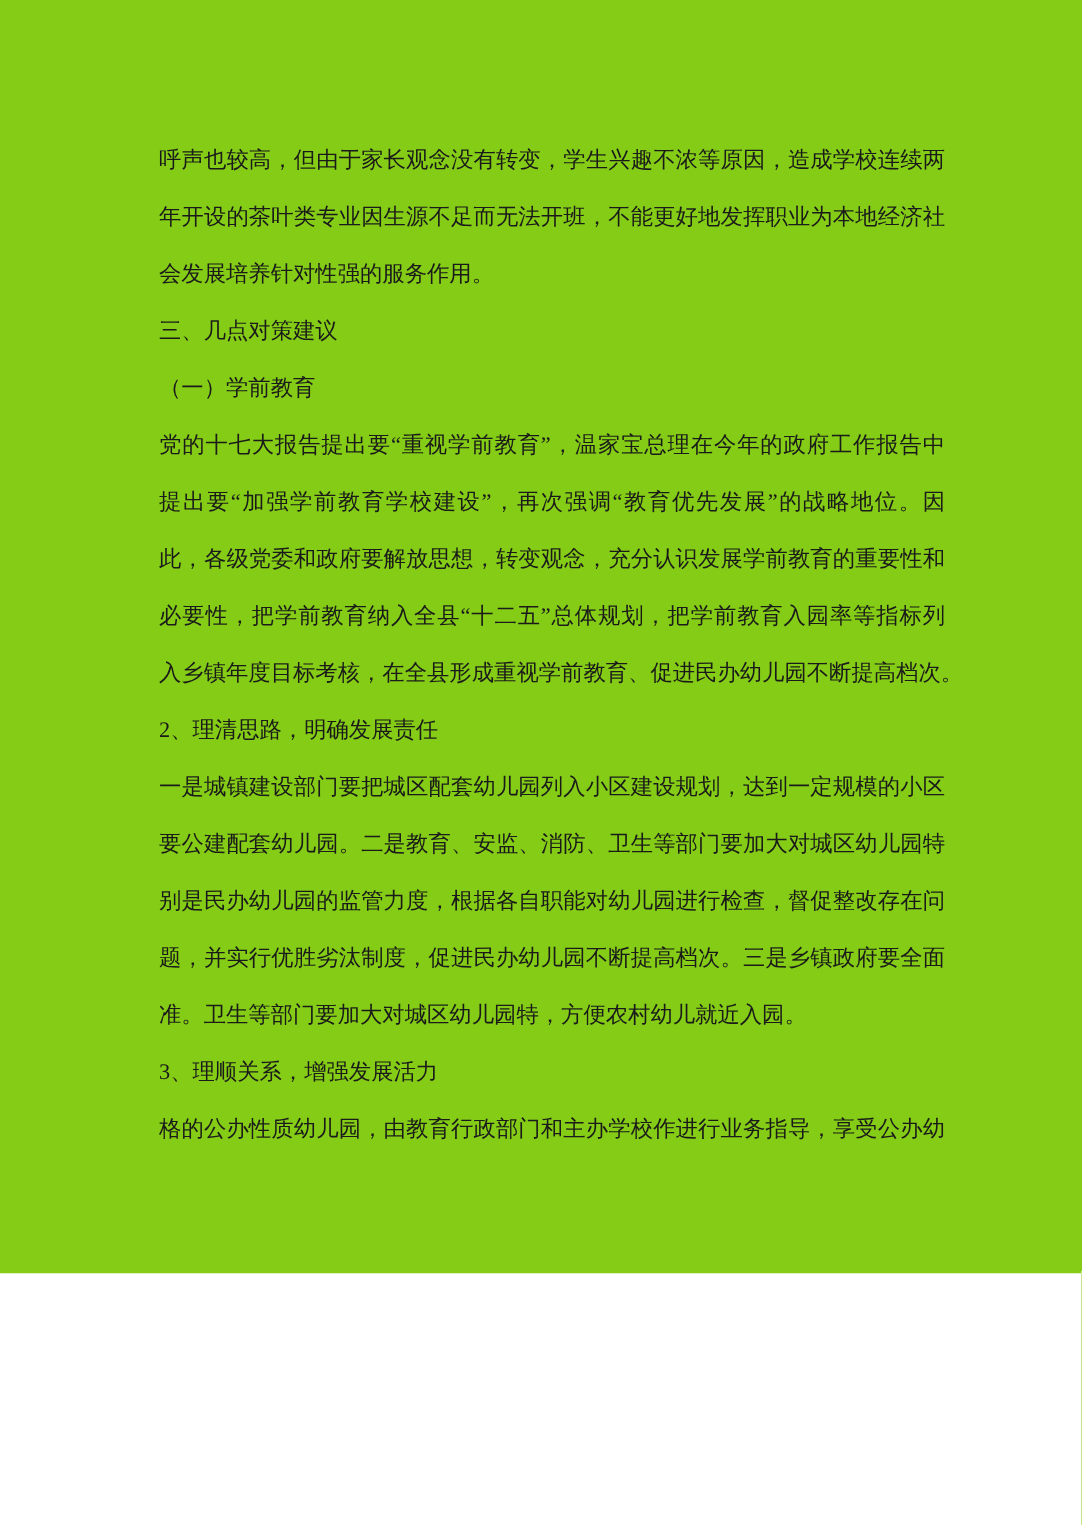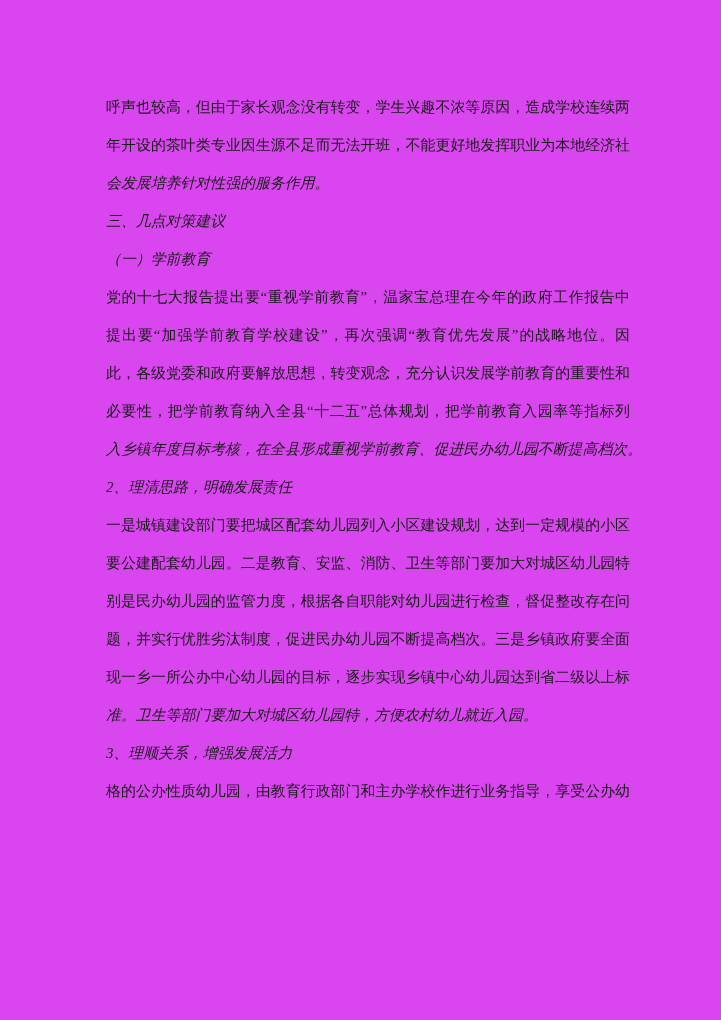--- a/index.html
+++ b/index.html
@@ -3,22 +3,22 @@
 <meta charset="utf-8">
 <style>
   html, body {
     margin: 0;
     padding: 0;
     background: #ffffff;
   }
   .page {
     position: relative;
     width: 721px;
-    height: 1020px;
-    background: #d946ef;
+    height: 849px;
+    background: #84cc16;
     overflow: hidden;
   }
   .text-block {
     position: absolute;
     left: 106px;
     top: 88px;
     width: 524px;
   }
   .line {
     font-family: "Liberation Serif", "DejaVu Serif", serif;
@@ -30,21 +30,20 @@
     overflow: visible;
   }
   .fill {
     white-space: normal;
     text-align: justify;
     text-align-last: justify;
   }
   .end {
     text-align: center;
     text-align-last: left;
-    font-style: italic;
   }
 </style>
 </head>
 <body>
 
 <div class="page">
   <div class="text-block">
     <div class="line fill">呼声也较高，但由于家长观念没有转变，学生兴趣不浓等原因，造成学校连续两</div>
     <div class="line fill">年开设的茶叶类专业因生源不足而无法开班，不能更好地发挥职业为本地经济社</div>
     <div class="line end">会发展培养针对性强的服务作用。</div>
@@ -53,18 +52,17 @@
     <div class="line fill">党的十七大报告提出要“重视学前教育”，温家宝总理在今年的政府工作报告中</div>
     <div class="line fill">提出要“加强学前教育学校建设”，再次强调“教育优先发展”的战略地位。因</div>
     <div class="line fill">此，各级党委和政府要解放思想，转变观念，充分认识发展学前教育的重要性和</div>
     <div class="line fill">必要性，把学前教育纳入全县“十二五”总体规划，把学前教育入园率等指标列</div>
     <div class="line end">入乡镇年度目标考核，在全县形成重视学前教育、促进民办幼儿园不断提高档次。</div>
     <div class="line end">2、理清思路，明确发展责任</div>
     <div class="line fill">一是城镇建设部门要把城区配套幼儿园列入小区建设规划，达到一定规模的小区</div>
     <div class="line fill">要公建配套幼儿园。二是教育、安监、消防、卫生等部门要加大对城区幼儿园特</div>
     <div class="line fill">别是民办幼儿园的监管力度，根据各自职能对幼儿园进行检查，督促整改存在问</div>
     <div class="line fill">题，并实行优胜劣汰制度，促进民办幼儿园不断提高档次。三是乡镇政府要全面</div>
-    <div class="line fill">现一乡一所公办中心幼儿园的目标，逐步实现乡镇中心幼儿园达到省二级以上标</div>
     <div class="line end">准。卫生等部门要加大对城区幼儿园特，方便农村幼儿就近入园。</div>
     <div class="line end">3、理顺关系，增强发展活力</div>
     <div class="line fill">格的公办性质幼儿园，由教育行政部门和主办学校作进行业务指导，享受公办幼</div>
   </div>
 </div>
 
 </body></html>

